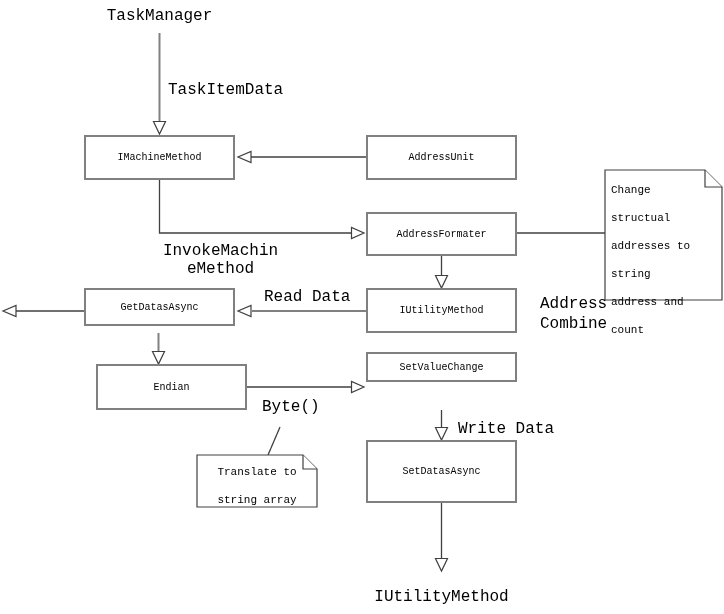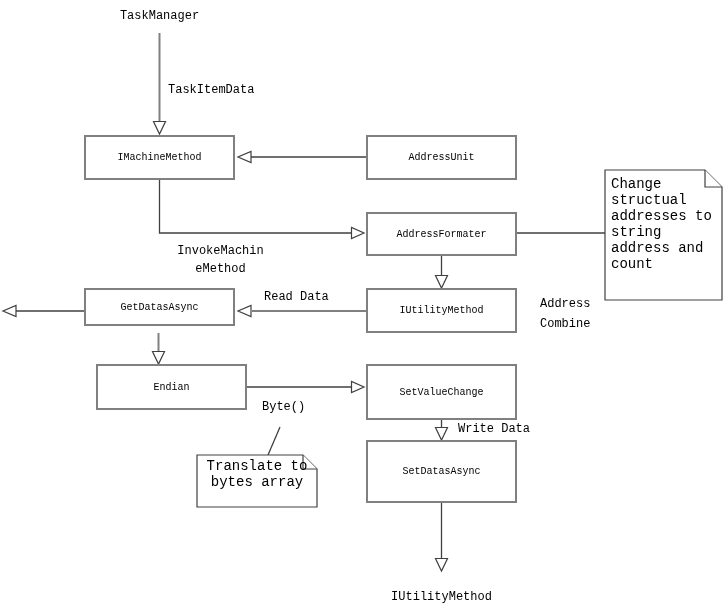--- a/index.html
+++ b/index.html
@@ -11,24 +11,24 @@
   }
   #stage{position:relative;width:724px;height:614px;overflow:hidden;background:var(--background,#ffffff)}
   svg.wires{position:absolute;left:0;top:0;z-index:1}
   .box{
     position:absolute;z-index:2;box-sizing:border-box;
     background:var(--background,#ffffff);
     border:2px solid var(--box-border,#808080);
     display:flex;align-items:center;justify-content:center;
     font-size:10px;white-space:nowrap;
   }
-  .txt{position:absolute;z-index:3;font-size:12px;line-height:18px;white-space:pre-line}
+  .txt{position:absolute;z-index:3;font-size:16px;line-height:18px;white-space:pre-line}
   .lh20{line-height:20px}
   .center{text-align:center}
-  .note-text{position:absolute;z-index:2;font-size:14px;line-height:16px;white-space:pre-line}
+  .note-text{position:absolute;z-index:2;font-size:11px;line-height:28px;white-space:pre-line}
   .ld{stroke:var(--connector,#404040);stroke-width:1.3;fill:none}
   .lg{stroke:var(--connector-gray,#808080);stroke-width:2;fill:none}
   .ah{fill:var(--background,#ffffff);stroke:var(--connector,#404040);stroke-width:1.2}
   .ns{fill:var(--background,#ffffff);stroke:var(--connector,#404040);stroke-width:1.2}
 </style>
 </head>
 <body>
 
 <div id="stage">
 
@@ -91,34 +91,34 @@
 
   <div class="txt center" style="left:84px;top:7px;width:151px">TaskManager</div>
   <div class="txt center" style="left:366px;top:588px;width:151px">IUtilityMethod</div>
 
   <div class="box" style="left:84px;top:135px;width:151px;height:45px">IMachineMethod</div>
   <div class="box" style="left:366px;top:135px;width:151px;height:45px">AddressUnit</div>
   <div class="box" style="left:366px;top:212px;width:151px;height:44px">AddressFormater</div>
   <div class="box" style="left:366px;top:288px;width:151px;height:45px">IUtilityMethod</div>
   <div class="box" style="left:84px;top:288px;width:151px;height:38px">GetDatasAsync</div>
   <div class="box" style="left:96px;top:364px;width:151px;height:46px">Endian</div>
-  <div class="box" style="left:366px;top:364px;width:151px;height:56px">SetValueChange</div>
+  <div class="box" style="left:366px;top:352px;width:151px;height:30px">SetValueChange</div>
   <div class="box" style="left:366px;top:440px;width:151px;height:63px">SetDatasAsync</div>
 
   <div class="txt" style="left:168px;top:81px">TaskItemData</div>
   <div class="txt center" style="left:158px;top:242px;width:125px">InvokeMachin
 eMethod</div>
   <div class="txt" style="left:264px;top:288px">Read Data</div>
   <div class="txt lh20" style="left:540px;top:294px">Address
 Combine</div>
   <div class="txt" style="left:262px;top:398px">Byte()</div>
   <div class="txt" style="left:458px;top:420px">Write Data</div>
 
   <div class="note-text" style="left:611px;top:176px;width:108px">Change
 structual
 addresses to
 string
 address and
 count</div>
   <div class="note-text center" style="left:197px;top:458px;width:120px">Translate to
-bytes array</div>
+string array</div>
 
 </div>
 
 </body></html>

